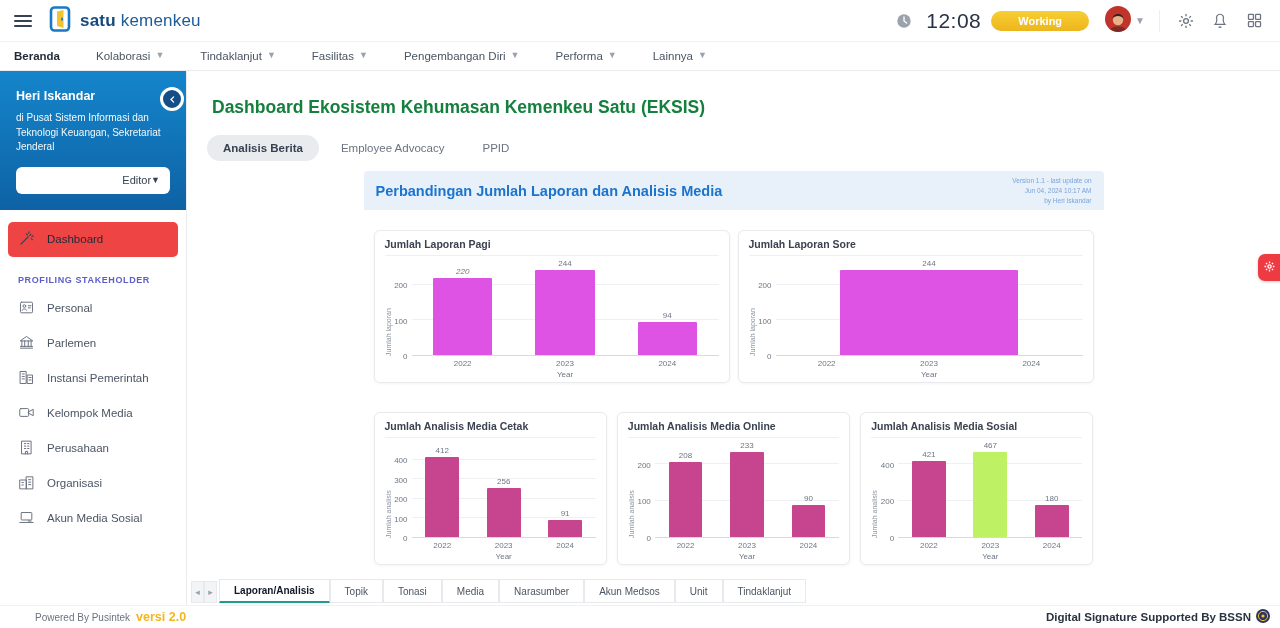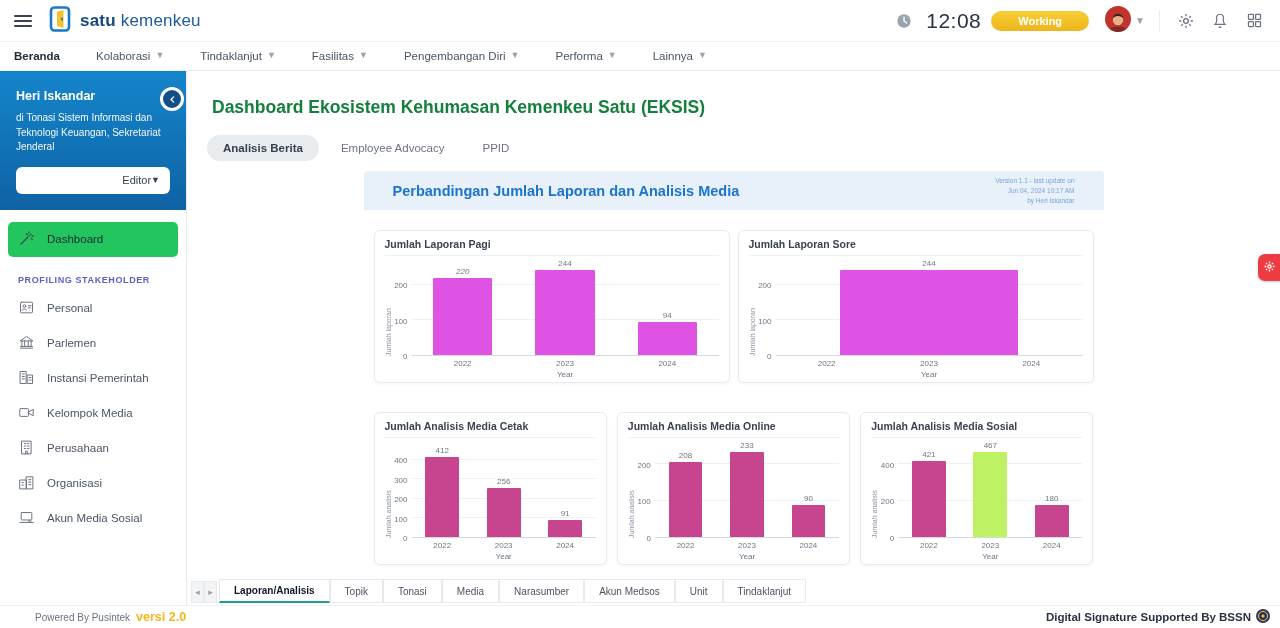--- a/index.html
+++ b/index.html
@@ -34,32 +34,32 @@
 
   
   .user-panel { background:linear-gradient(180deg,#1585cb,#0e62a4); color:#fff; padding:18px 16px 16px 16px; position:relative; }
   .user-name { font-size:12.5px; font-weight:700; margin-bottom:8px; }
   .user-unit { font-size:10px; line-height:1.45; opacity:.95; margin-bottom:12px; }
   .role-select { background:#fff; border-radius:6px; height:27px; display:flex; align-items:center; justify-content:flex-end; padding:0 10px; color:#374151; font-size:11px; cursor:pointer; }
   .role-caret { color:#374151; font-size:9px; }
   .collapse-btn { position:absolute; top:16px; right:2px; width:24px; height:24px; background:#134f86; border:3px solid #fff; border-radius:50%; color:#fff; display:flex; align-items:center; justify-content:center; font-size:11px; cursor:pointer; }
   .menu { padding:12px 8px; }
   .menu-item { display:flex; align-items:center; gap:12px; padding:8px 10px; border-radius:5px; font-size:11.5px; color:#4b5563; cursor:pointer; }
-  .menu-item.active { background:#22c55e; color:#1f2937; }
+  .menu-item.active { background:#ef4444; color:#1f2937; }
   .menu-item svg { flex:none; }
   .section-label { font-size:9px; font-weight:700; color:#5b5fc7; letter-spacing:.6px; margin:18px 10px 6px 10px; }
 
   
   .page-title { font-size:17.5px; font-weight:700; color:#15803d; margin:26px 0 0 25px; }
   .pill-tabs { display:flex; gap:6px; margin:17px 0 0 20px; }
   .pill { font-size:11.5px; color:#6b7280; padding:7px 16px; border-radius:16px; cursor:pointer; }
   .pill.active { background:#e9ecef; color:#374151; font-weight:600; }
 
   .embed { width:740px; margin:10px auto 0; }
-  .section-header { background:#e8f0f9; border-radius:4px 4px 0 0; display:flex; align-items:center; justify-content:space-between; padding:5px 29px;gap:43px; }
+  .section-header { background:#e8f0f9; border-radius:4px 4px 0 0; display:flex; align-items:center; justify-content:space-between; padding:5px 12px;gap:43px; }
   .section-title { font-size:14.5px; font-weight:700; color:#1b74ce; }
   .version { text-align:right; font-size:6.5px; line-height:1.5; color:#7aa5da; }
 
   .charts-row { display:flex; gap:8px; padding:0 10px; }
   .charts-row.r1 { margin-top:20px; }
   .charts-row.r2 { margin-top:29px; gap:10px; }
   .chart-card { background:#fff; border:1px solid #e8eaed; border-radius:6px; box-shadow:0 1px 3px rgba(20,30,50,.05); padding:7px 10px 6px; flex:1; height:153px; }
   .chart-title { font-size:10.5px; font-weight:700; color:#3b4250; padding-bottom:5px; border-bottom:1px solid #eef0f2; margin-bottom:8px; }
   .plot-wrap { display:flex; }
   .ylab { writing-mode:vertical-rl; transform:rotate(180deg); font-size:7px; color:#8a93a0; display:flex; align-items:center; height:92px; }
@@ -184,21 +184,21 @@
       <span>Lainnya</span>
       <span class="nav-caret">▼</span>
     </div>
   </div>
 
 <div class="app">
 
   <div class="sidebar">
     <div class="user-panel">
       <div class="user-name">Heri Iskandar</div>
-      <div class="user-unit">di Tonasi Sistem Informasi dan Teknologi Keuangan, Sekretariat Jenderal</div>
+      <div class="user-unit">di Pusat Sistem Informasi dan Teknologi Keuangan, Sekretariat Jenderal</div>
       <div class="role-select">
         <span>Editor</span>
         <span class="role-caret">▼</span>
       </div>
       <div class="collapse-btn">
         <svg width="9" height="9" viewBox="0 0 24 24" fill="none" stroke="#fff" stroke-width="3.4" stroke-linecap="round">
             <path d="M15 5l-7 7 7 7"></path>
           </svg>
       </div>
     </div>

